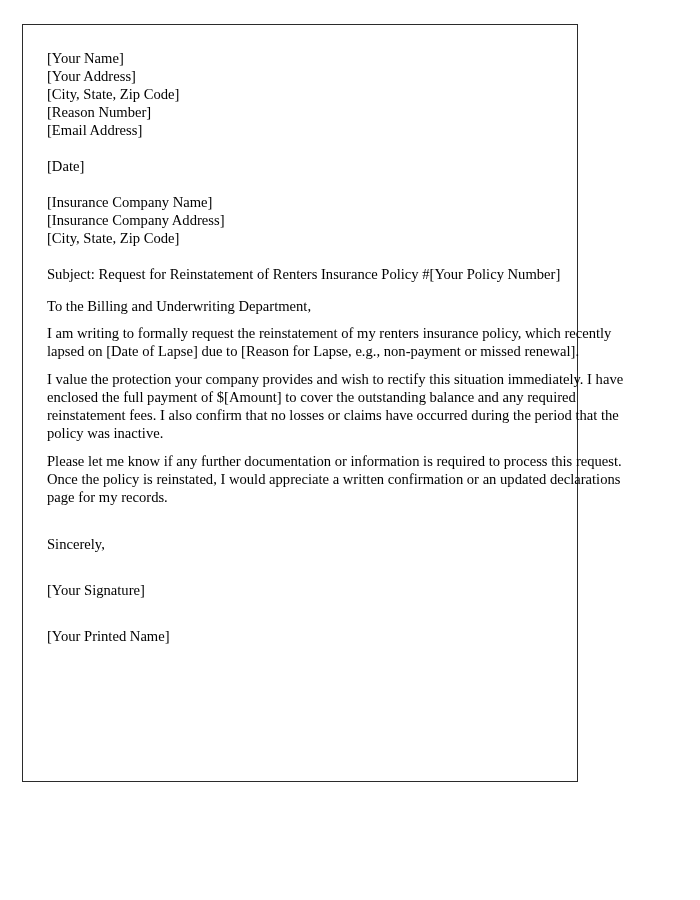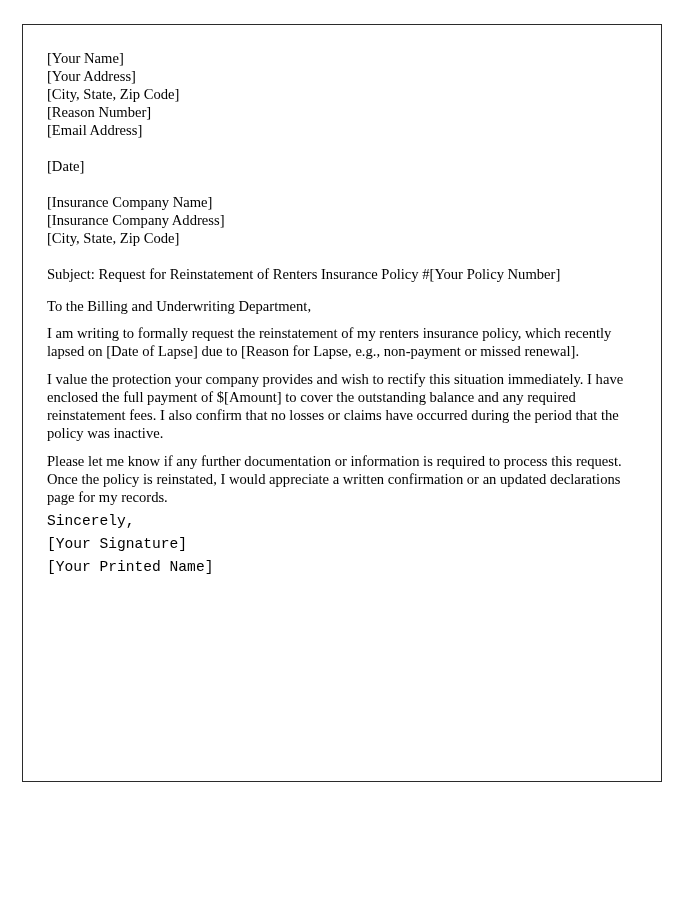--- a/index.html
+++ b/index.html
@@ -12,21 +12,21 @@
     width: 700px;
     height: 900px;
     font-family: "Liberation Serif", "DejaVu Serif", serif;
     color: #000000;
     overflow: hidden;
   }
   .page-frame {
     position: absolute;
     left: 22px;
     top: 24px;
-    width: 640px;
+    width: 556px;
     height: 758px;
     border: 1px solid #2b2b2b;
     box-sizing: border-box;
     background: #ffffff;
   }
   .letter-body {
     position: absolute;
     left: 24px;
     top: 24px;
     right: 36px;
@@ -64,24 +64,23 @@
     line-height: 18px;
   }
   .body-para {
     display: block;
     margin-top: 9px;
     line-height: 18.3px;
     text-align: left;
   }
   .closing-line {
     display: block;
-    margin-top: 5px;
+    margin-top: 28px;
     line-height: 18px;
     white-space: nowrap;
-    font-family: Liberation Mono, monospace;
   }
 </style>
 </head>
 <body>
 
 <div class="page-frame">
   <div class="letter-body">
 
     <div class="sender-block">
       <span class="addr-line">[Your Name]</span>

